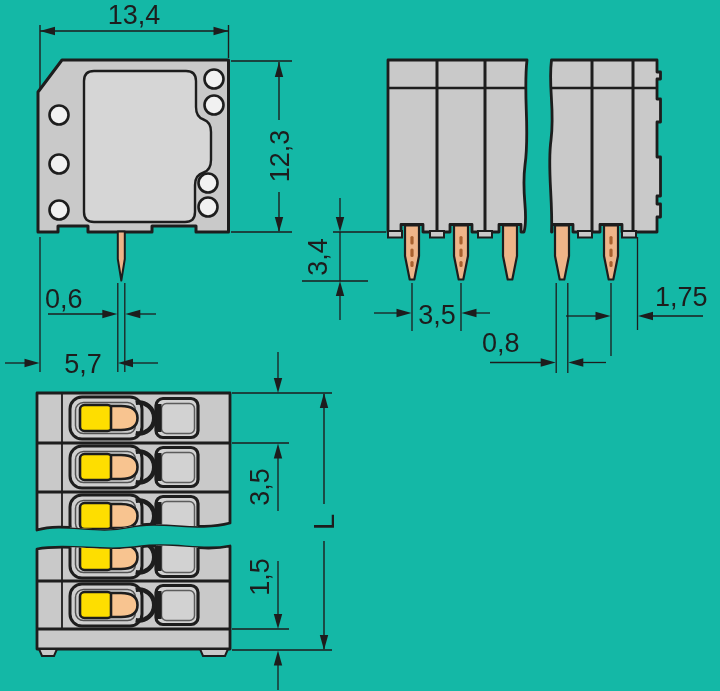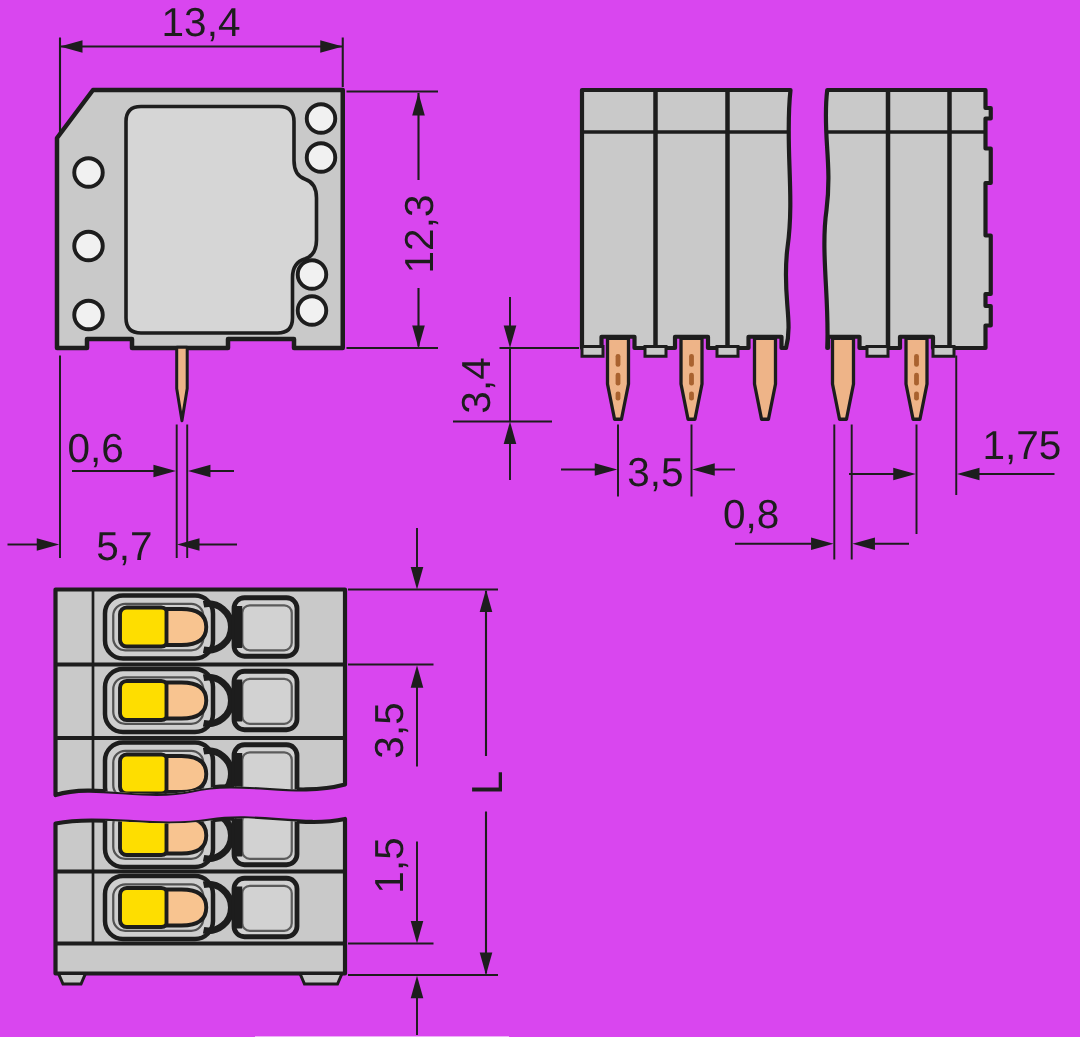--- a/index.html
+++ b/index.html
@@ -1,16 +1,16 @@
 <!DOCTYPE html>
 <html><head>
 <meta charset="utf-8">
 <style>
   html,body{margin:0;padding:0;background:#ffffff;}
-  .sheet{width:720px;height:691px;position:relative;background:#d946ef;overflow:hidden;}
+  .sheet{width:720px;height:691px;position:relative;background:#14b8a6;overflow:hidden;}
   svg text{font-family:"Liberation Sans","DejaVu Sans",sans-serif;font-size:27px;fill:#1d1d1d;}
   svg text.big{font-size:29px;}
 </style>
 </head>
 <body>
 
 <div class="sheet">
 <svg width="720" height="691" viewBox="0 0 720 691">
   <defs>
 

